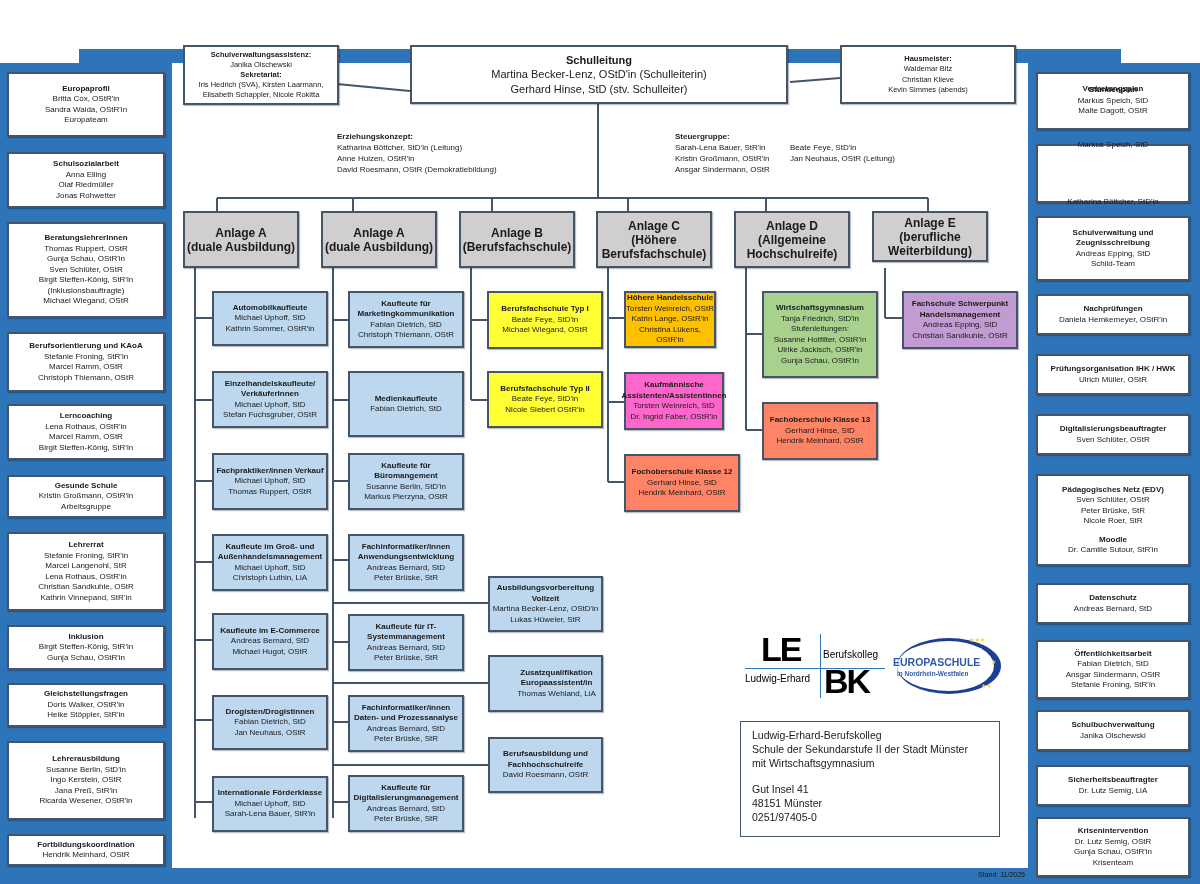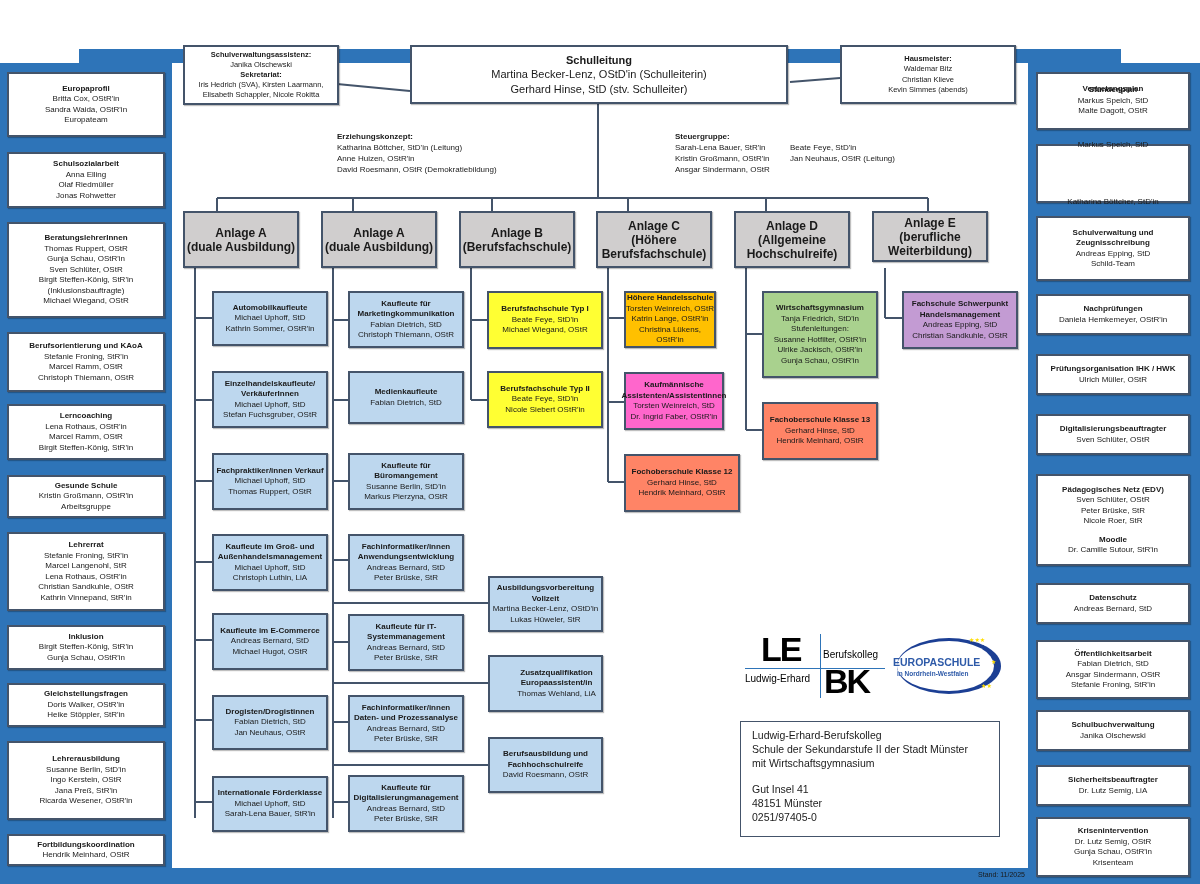--- a/index.html
+++ b/index.html
@@ -314,21 +314,21 @@
     <div class="box blue" style="left: 212px; top: 776px; width: 116px; height: 56px; font-size: 8px;">
       <span class="ttl">Internationale Förderklasse</span>
       <span class="ln">Michael Uphoff, StD</span>
       <span class="ln">Sarah-Lena Bauer, StR'in</span>
     </div>
     <div class="box blue" style="left: 348px; top: 291px; width: 116px; height: 57px; font-size: 8px;">
       <span class="ttl">Kaufleute für Marketingkommunikation</span>
       <span class="ln">Fabian Dietrich, StD</span>
       <span class="ln">Christoph Thiemann, OStR</span>
     </div>
-    <div class="box blue" style="left: 348px; top: 371px; width: 116px; height: 53px; font-size: 8px;">
+    <div class="box blue" style="left: 348px; top: 371px; width: 116px; height: 66px; font-size: 8px;">
       <span class="ttl">Medienkaufleute</span>
       <span class="ln">Fabian Dietrich, StD</span>
     </div>
     <div class="box blue" style="left: 348px; top: 453px; width: 116px; height: 57px; font-size: 8px;">
       <span class="ttl">Kaufleute für Büromangement</span>
       <span class="ln">Susanne Berlin, StD'in</span>
       <span class="ln">Markus Pierzyna, OStR</span>
     </div>
     <div class="box blue" style="left: 348px; top: 534px; width: 116px; height: 57px; font-size: 8px;">
       <span class="ttl">Fachinformatiker/innen Anwendungsentwicklung</span>

